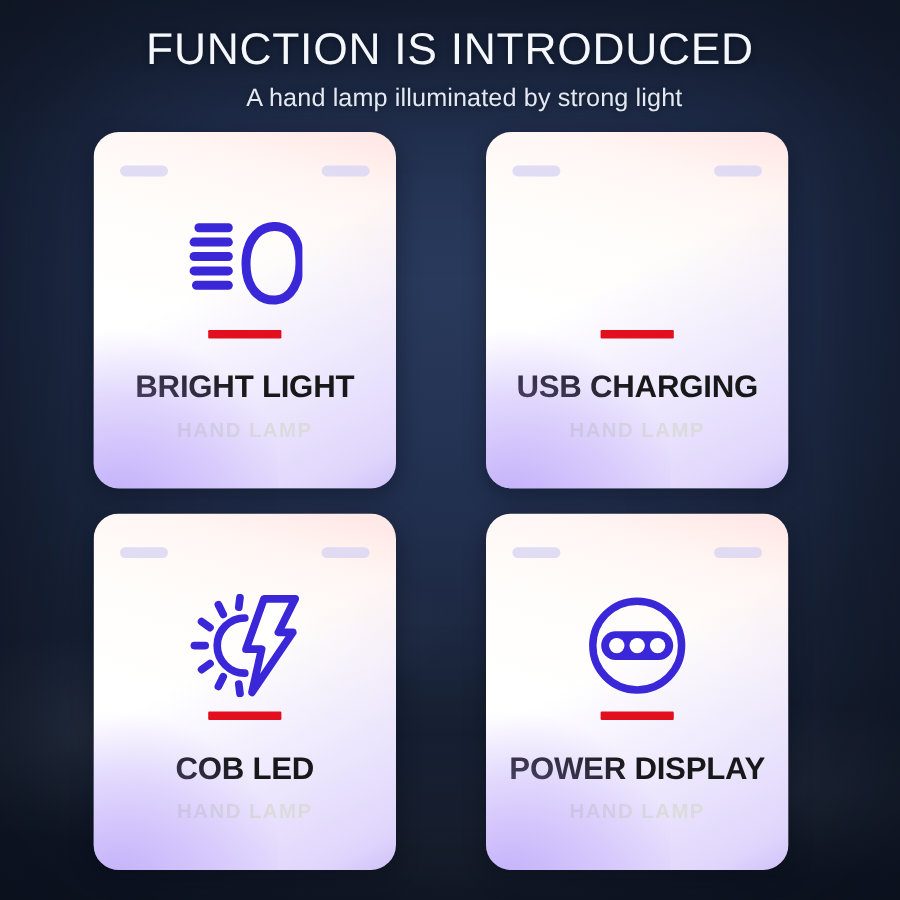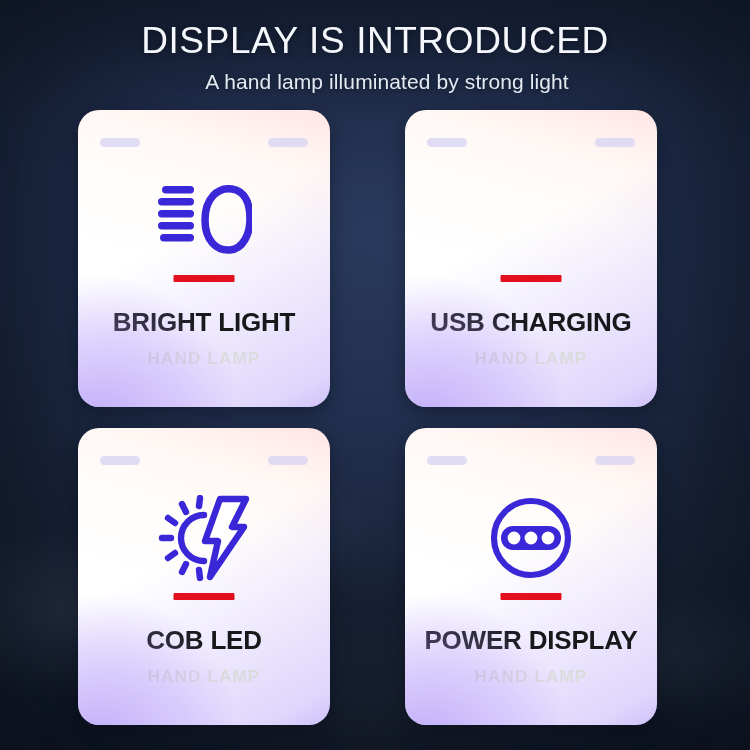--- a/index.html
+++ b/index.html
@@ -95,21 +95,21 @@
   svg{display:block;}
 </style>
 </head>
 <body>
 
 <div id="stage">
   <div class="tex a"></div>
   <div class="tex b"></div>
 
   <header>
-    <h1 class="h-title">DISPLAY IS INTRODUCED</h1>
+    <h1 class="h-title">FUNCTION IS INTRODUCED</h1>
     <p class="h-sub">A hand lamp illuminated by strong light</p>
   </header>
 
   <div class="grid">
 
     <div class="card">
       <div class="nubs">
         <span class="nub l"></span>
         <span class="nub r"></span>
       </div>

